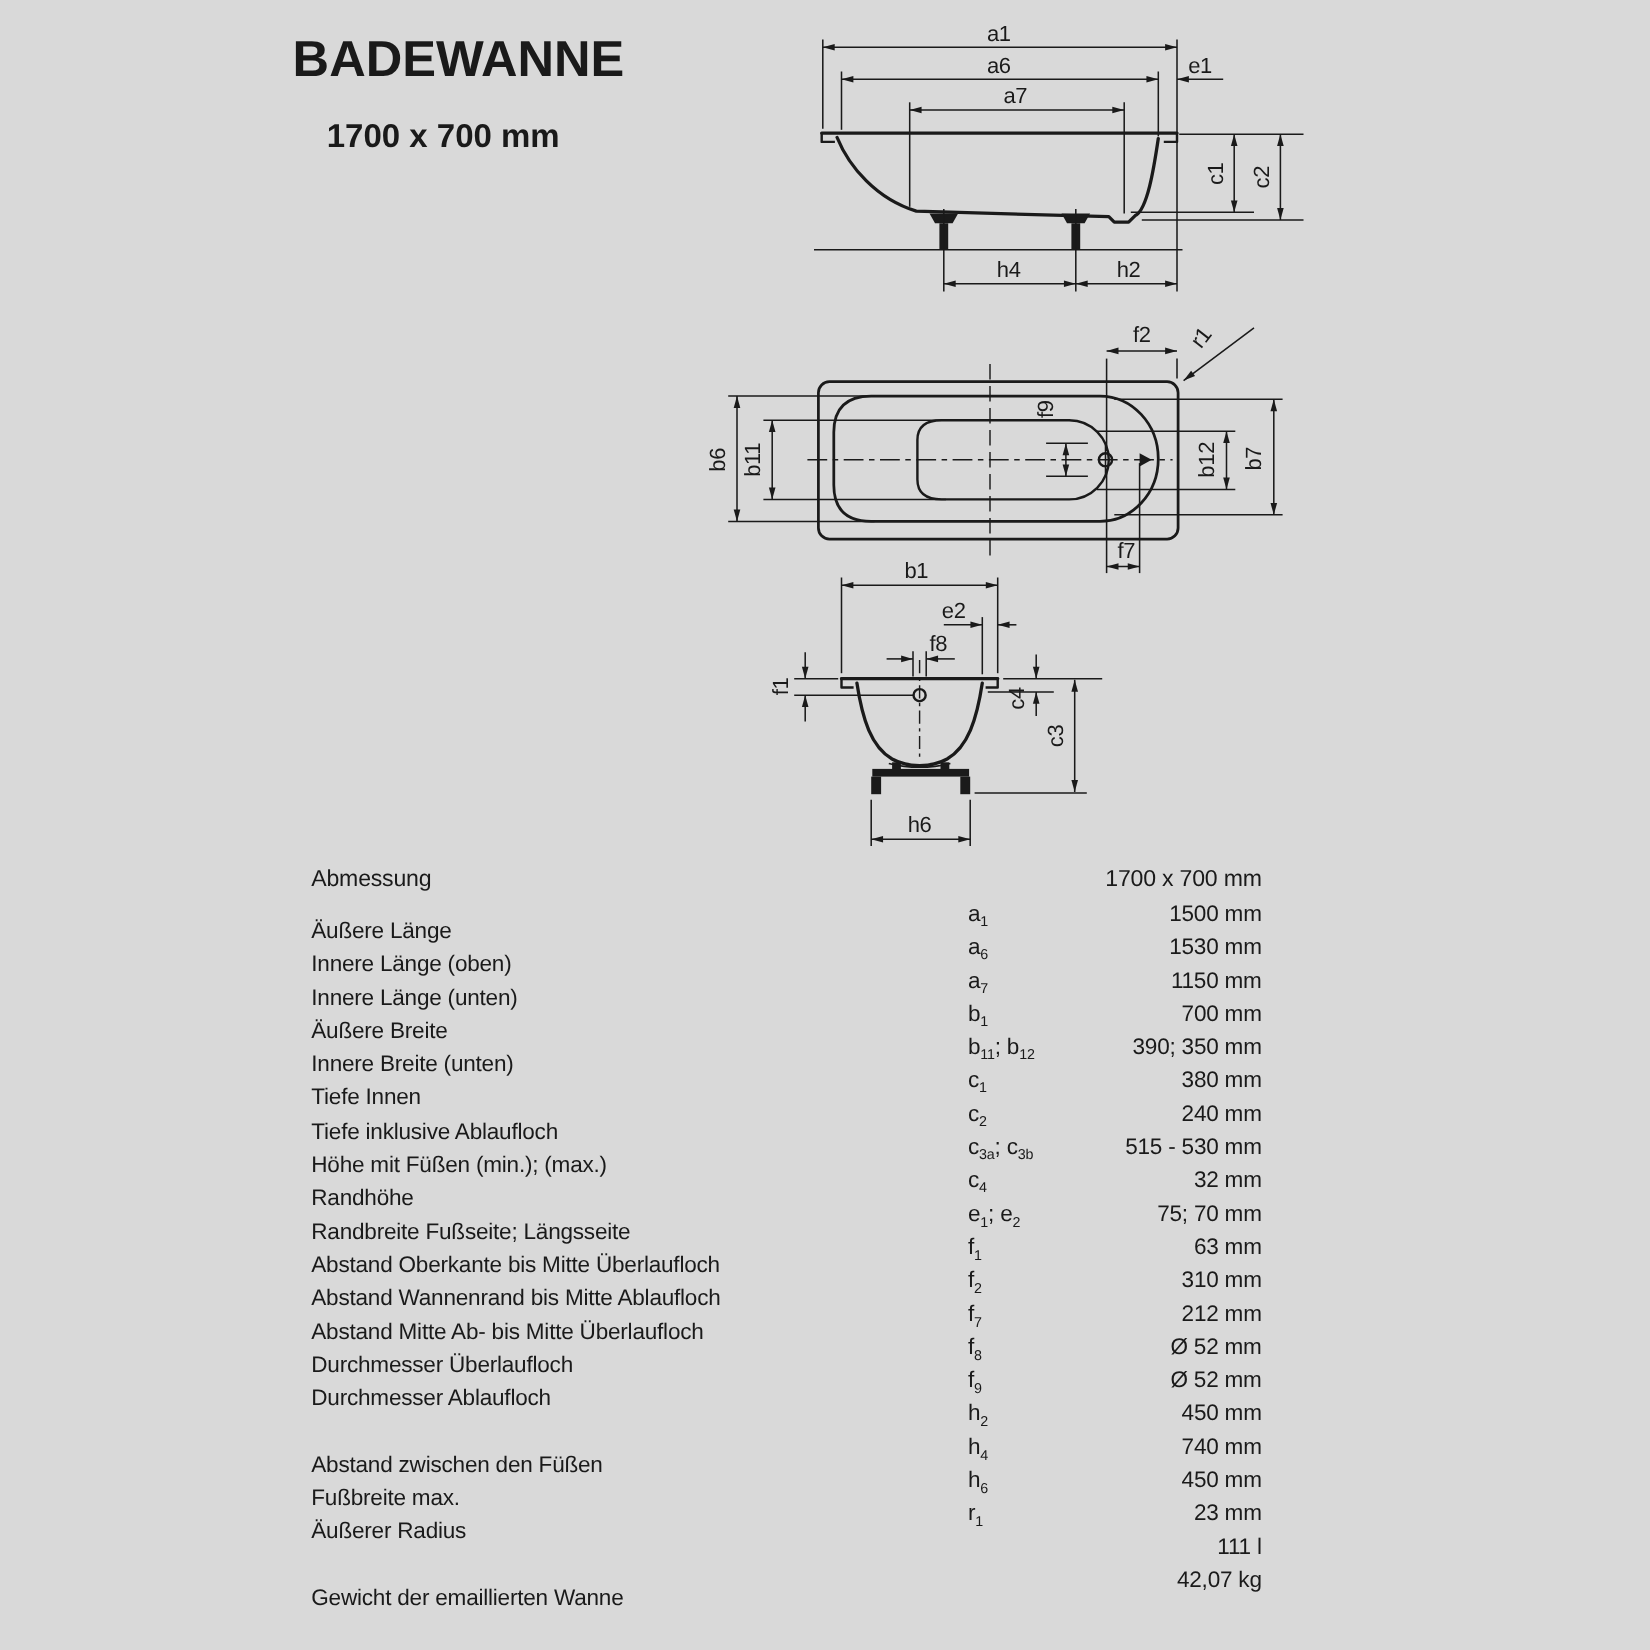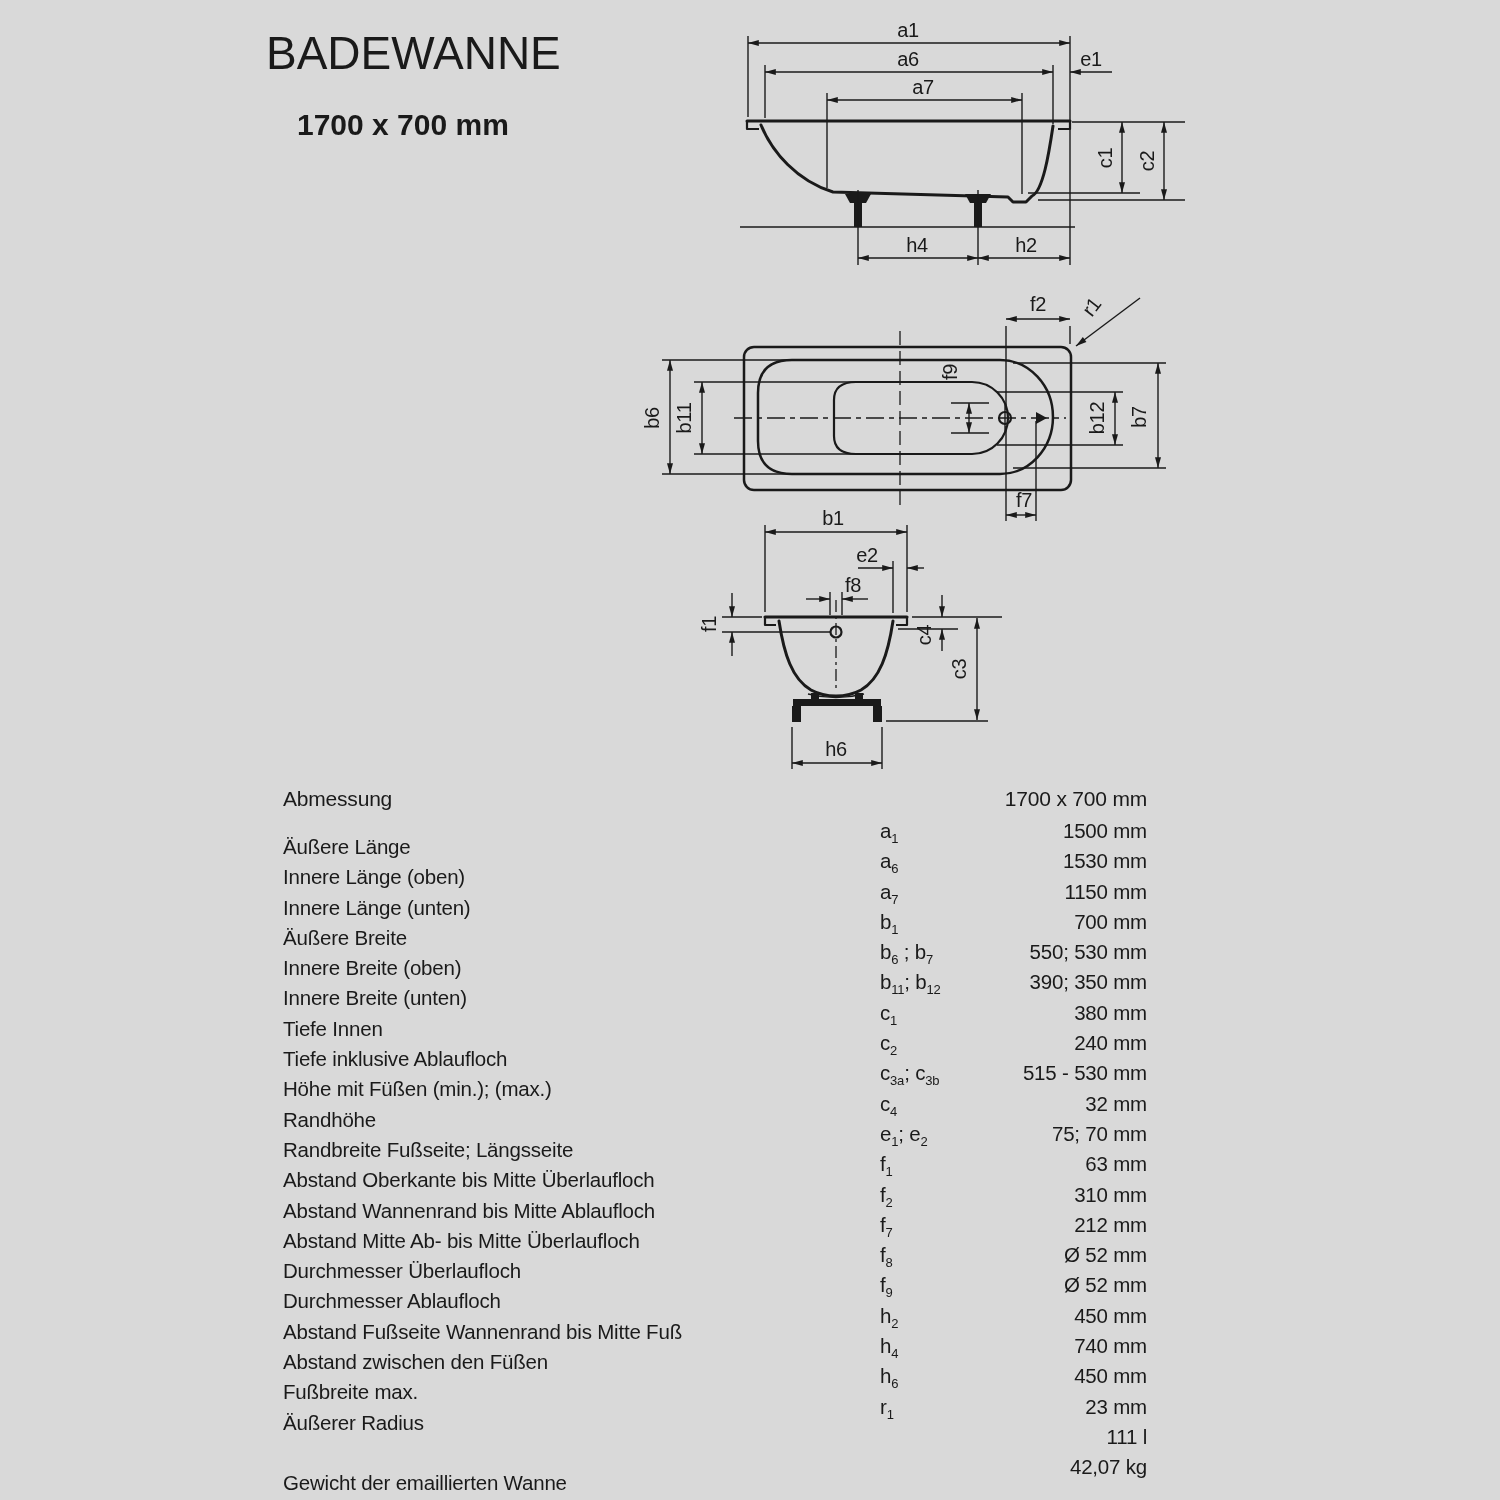--- a/index.html
+++ b/index.html
@@ -4,21 +4,21 @@
 <style>
   html,body{margin:0;padding:0}
   body{
     width:1500px;height:1500px;position:relative;overflow:hidden;
     background:#d9d9d9;color:#1a1a1a;
     font-family:"Liberation Sans",sans-serif;
     -webkit-font-smoothing:antialiased;
   }
   .title{
     position:absolute;left:266px;top:26px;
-    font-size:46px;font-weight:normal;letter-spacing:0;
+    font-size:46px;font-weight:bold;letter-spacing:0;
   }
   .subtitle{
     position:absolute;left:297px;top:108px;
     font-size:30px;font-weight:bold;
   }
   svg.draw{position:absolute;left:0;top:0;pointer-events:none}
   svg.draw text{
     font-family:"Liberation Sans",sans-serif;
     font-size:20px;fill:#1a1a1a;letter-spacing:-0.3px;
   }
@@ -250,25 +250,20 @@
       <span class="tl">Innere Länge (unten)</span>
       <span class="ts"><span>a</span><span class="sub">7</span></span>
       <span class="tv">1150 mm</span>
     </div>
   <div class="tr">
       <span class="tl">Äußere Breite</span>
       <span class="ts"><span>b</span><span class="sub">1</span></span>
       <span class="tv">700 mm</span>
     </div>
   <div class="tr">
-      <span class="tl">Innere Breite (oben)</span>
-      <span class="ts"><span>b</span><span class="sub">6</span> ; <span>b</span><span class="sub">7</span></span>
-      <span class="tv">550; 530 mm</span>
-    </div>
-  <div class="tr">
       <span class="tl">Innere Breite (unten)</span>
       <span class="ts"><span>b</span><span class="sub">11</span>; <span>b</span><span class="sub">12</span></span>
       <span class="tv">390; 350 mm</span>
     </div>
   <div class="tr">
       <span class="tl">Tiefe Innen</span>
       <span class="ts"><span>c</span><span class="sub">1</span></span>
       <span class="tv">380 mm</span>
     </div>
   <div class="tr">
@@ -310,21 +305,20 @@
       <span class="tl">Durchmesser Überlaufloch</span>
       <span class="ts"><span>f</span><span class="sub">8</span></span>
       <span class="tv">Ø 52 mm</span>
     </div>
   <div class="tr">
       <span class="tl">Durchmesser Ablaufloch</span>
       <span class="ts"><span>f</span><span class="sub">9</span></span>
       <span class="tv">Ø 52 mm</span>
     </div>
   <div class="tr">
-      <span class="tl">Abstand Fußseite Wannenrand bis Mitte Fuß</span>
       <span class="ts"><span>h</span><span class="sub">2</span></span>
       <span class="tv">450 mm</span>
     </div>
   <div class="tr">
       <span class="tl">Abstand zwischen den Füßen</span>
       <span class="ts"><span>h</span><span class="sub">4</span></span>
       <span class="tv">740 mm</span>
     </div>
   <div class="tr">
       <span class="tl">Fußbreite max.</span>

